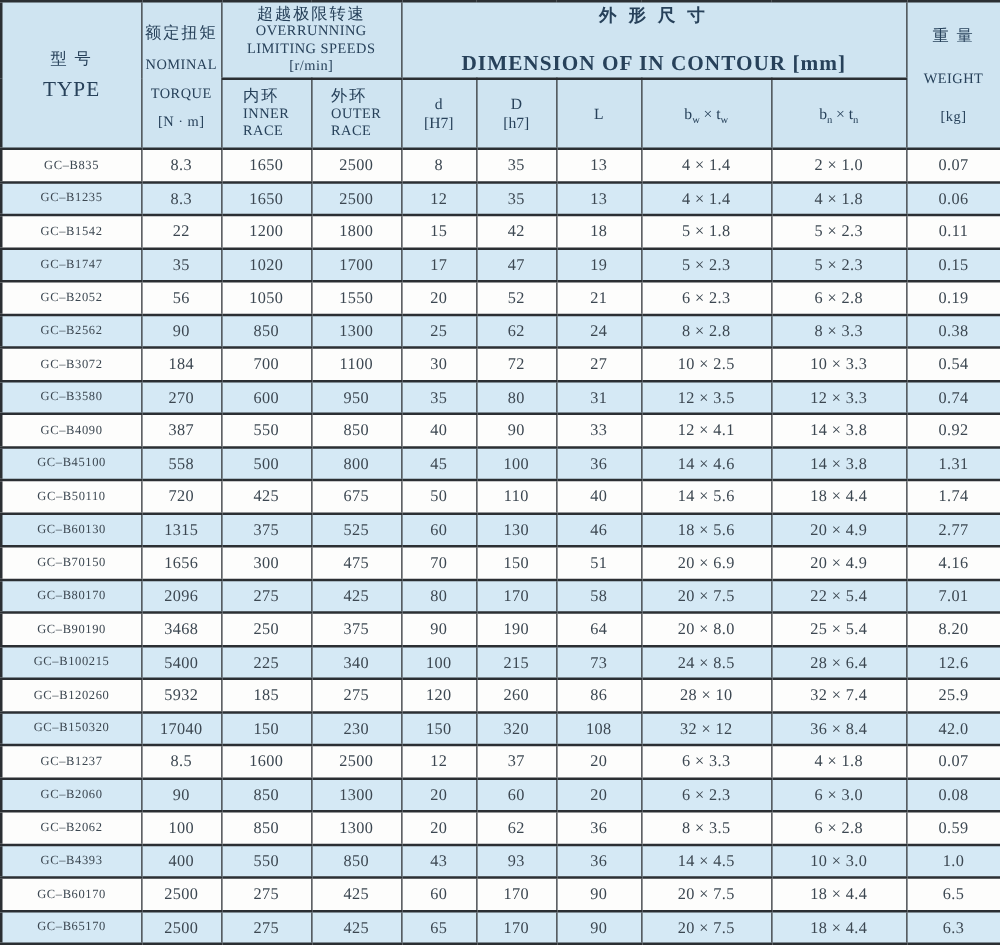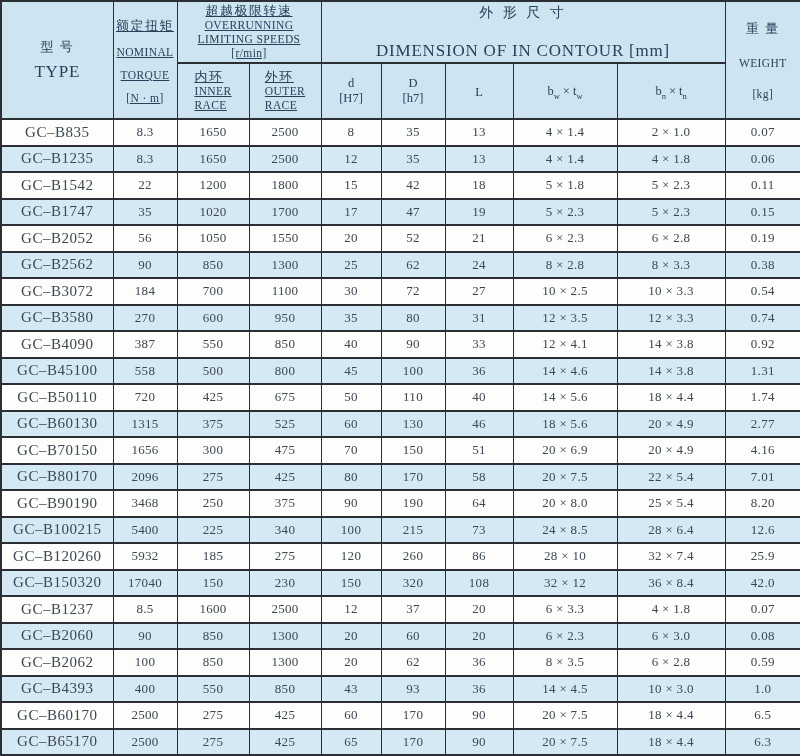--- a/index.html
+++ b/index.html
@@ -32,30 +32,30 @@
     border-bottom: 2px solid var(--border);
     padding: 0;
     text-align: center;
     vertical-align: middle;
     font-weight: normal;
   }
   thead th { background: var(--header-bg); color: var(--header-text); }
   tr.h1 { height: 62px; }
   tr.h2 { height: 56px; border-radius: 24px; }
   tbody td { font-size: 13px; letter-spacing: 0.3px; }
-  tbody td.c-type { font-size: 15px; letter-spacing: 0.5px; }
+  tbody td.c-type { font-size: 10px; letter-spacing: 0.5px; }
   tbody tr.alt td { background: var(--alt-bg); }
 
   .vstack { display: flex; flex-direction: column; align-items: center; justify-content: center; }
   .vstack span { display: block; }
   .gap-type { gap: 6px; }
-  .gap-torque { gap: 11px; text-decoration: underline; }
+  .gap-torque { gap: 11px; }
   .gap-weight { gap: 19px; text-align: center; }
-  .tight span { line-height: 14px; text-decoration: underline; }
-  .dim { gap: 19px; }
+  .tight span { line-height: 14px; }
+  .dim { gap: 19px; font-weight: bold; }
   .race { align-items: flex-start; width: fit-content; margin: 0 auto; }
   .race span { line-height: 14px; }
 
   .zh { font-size: 13px; letter-spacing: 1.5px; }
   .en { font-size: 11.5px; letter-spacing: 0.4px; }
   .dim-zh { font-size: 14px; letter-spacing: 3px; }
   .dim-en { font-size: 17px; letter-spacing: 0.8px; }
   .bt { font-size: 12.5px; }
   .bt .sub { font-size: 8.5px; vertical-align: sub; }
   .bt .times { margin: 0 3px; }

